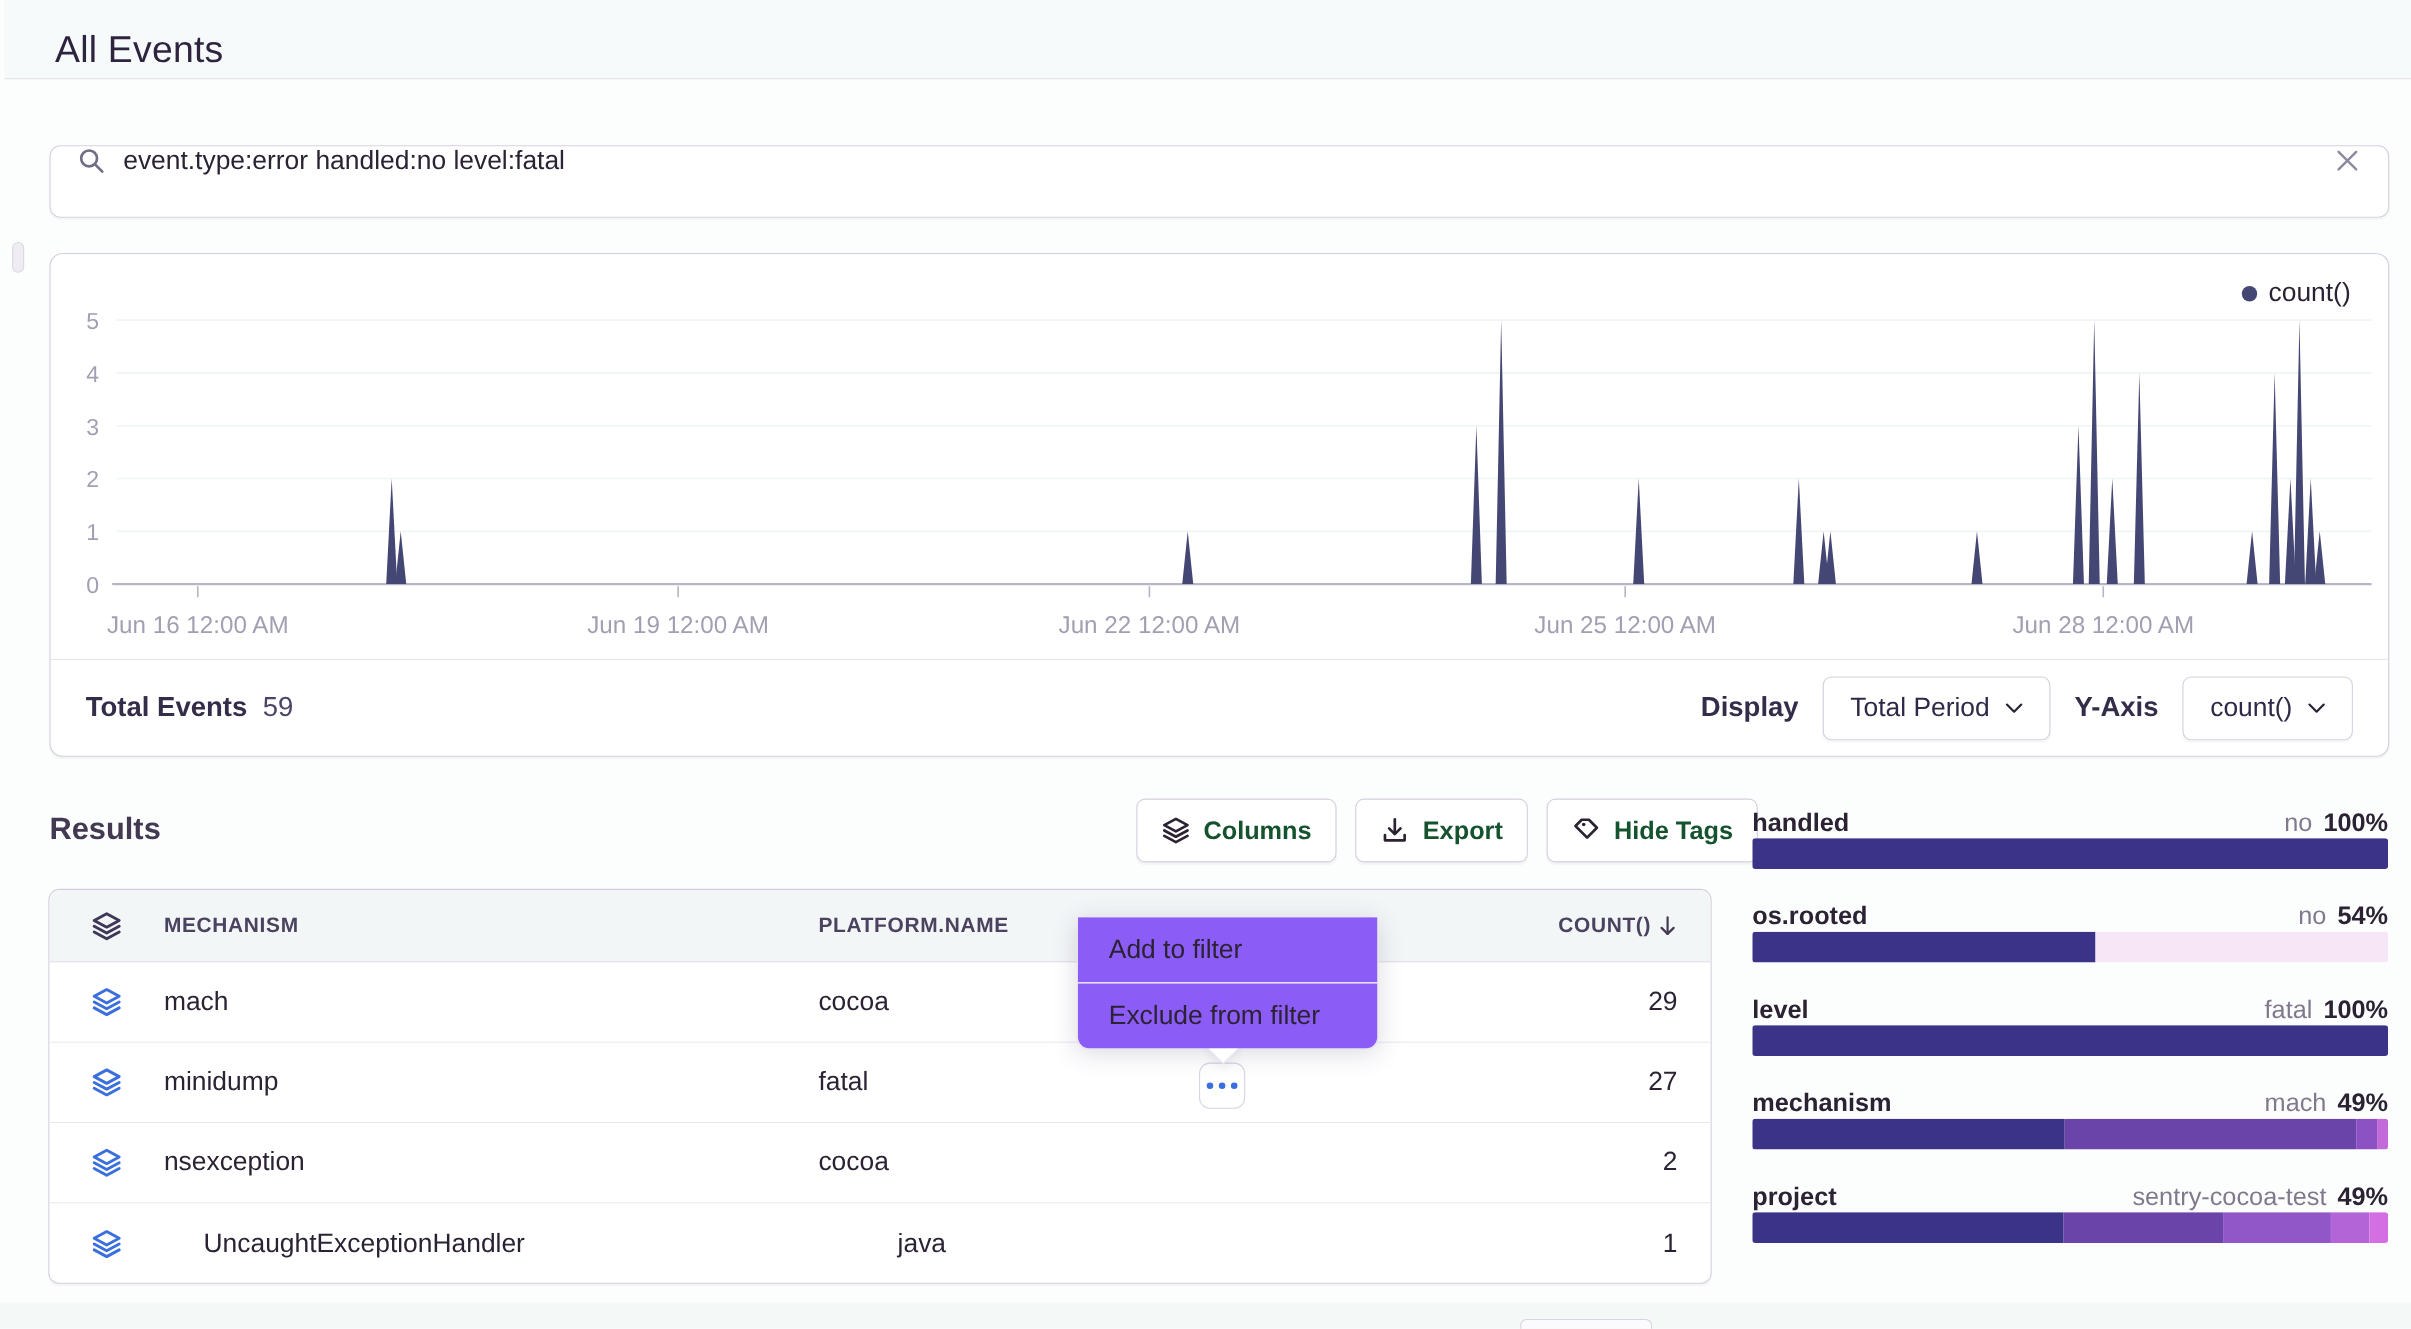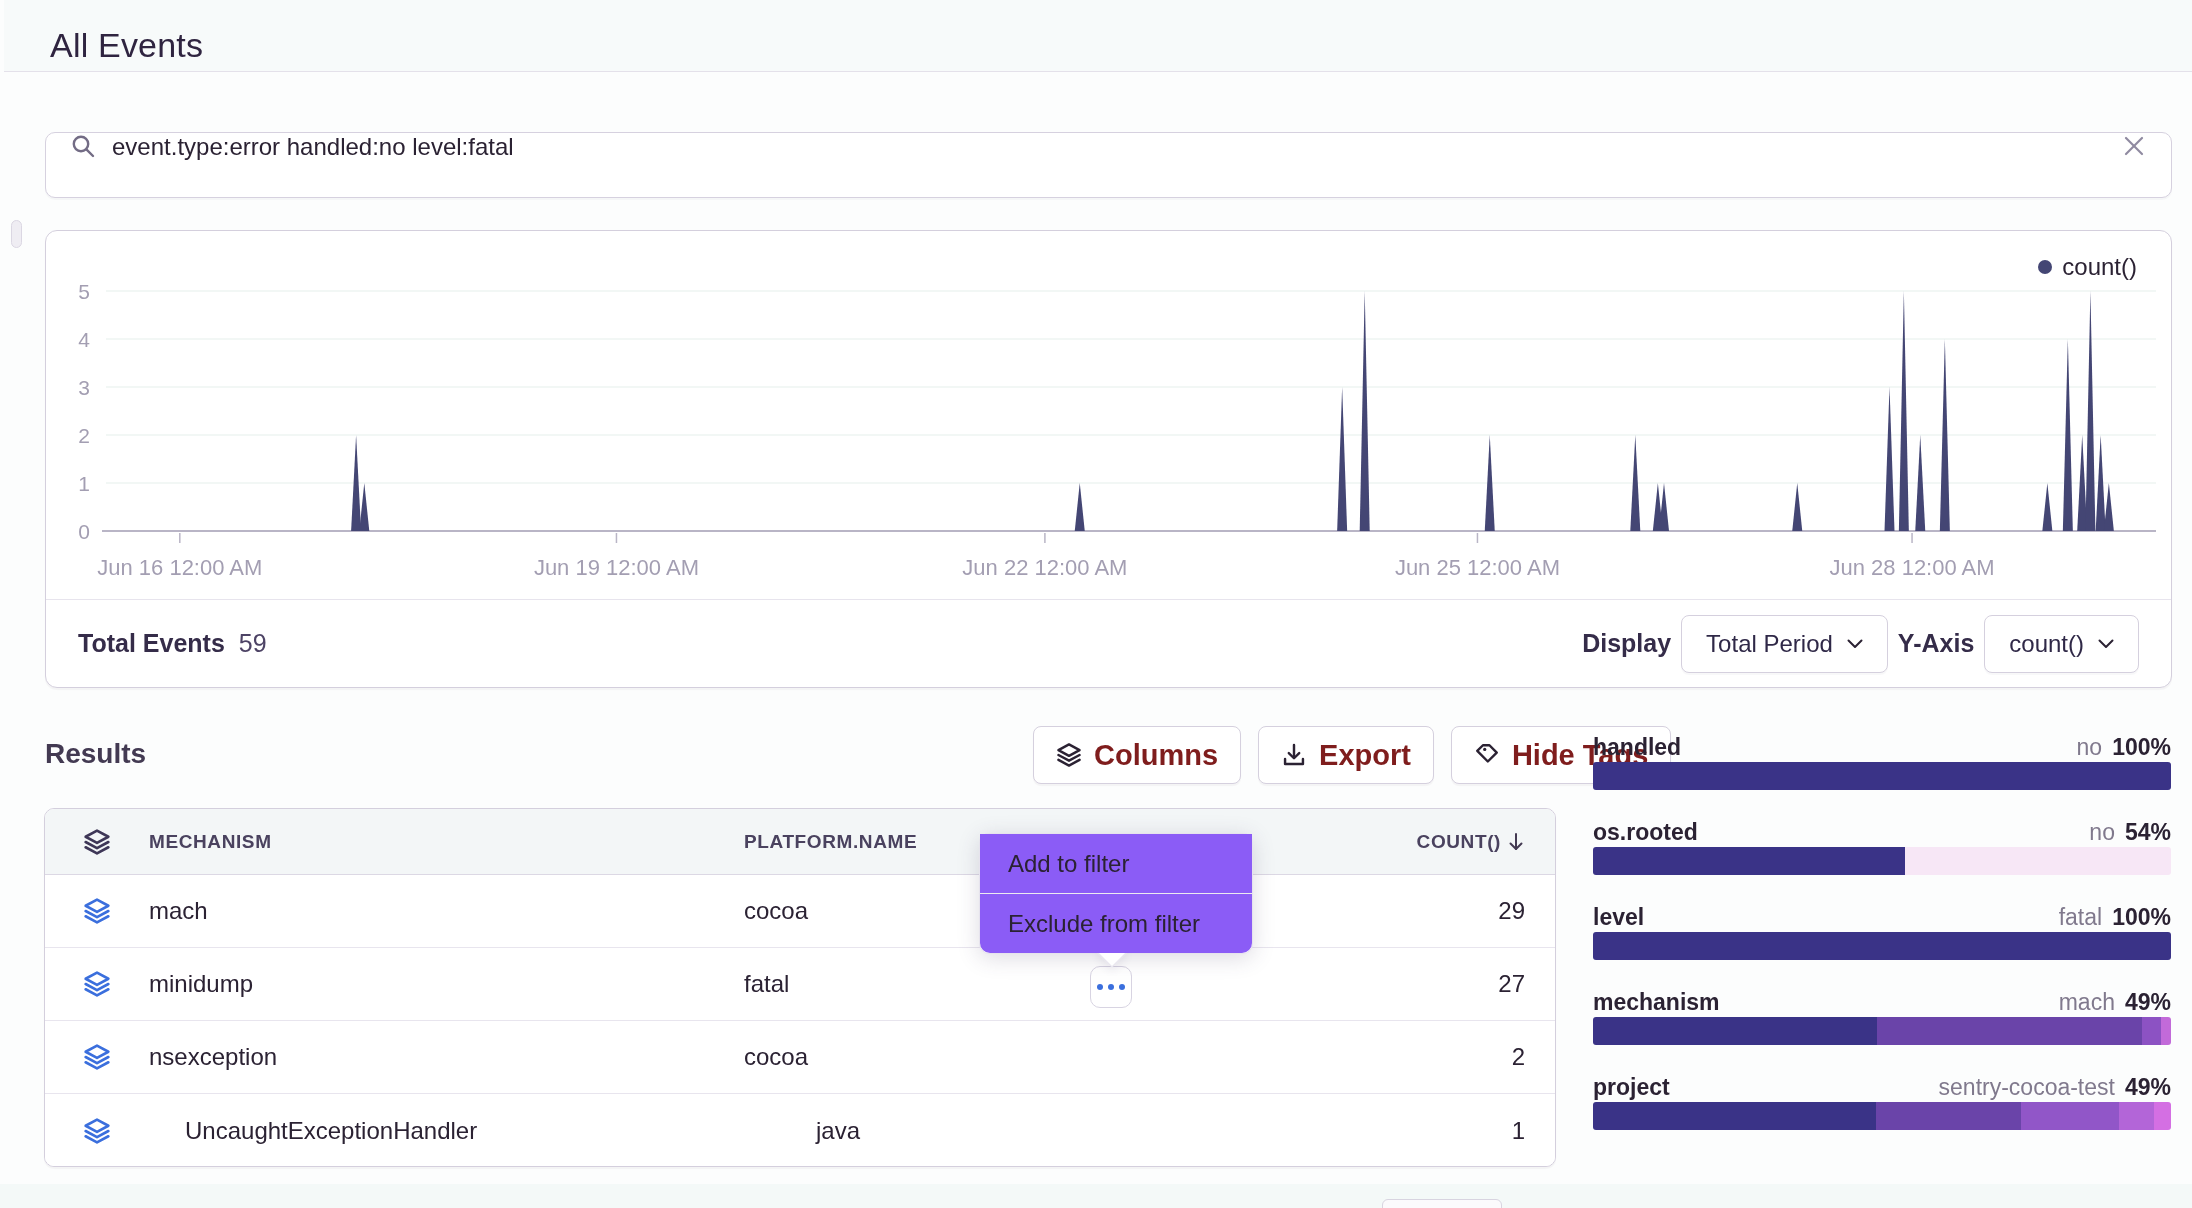--- a/index.html
+++ b/index.html
@@ -46,39 +46,39 @@
     font-size:24px; color:#2b2233;
   }
   .legend-dot { width:14px; height:14px; border-radius:50%; }
   .chart-footer {
     position:absolute; left:0; bottom:0; width:100%; height:88px;
     border-top:1px solid #e7e4ed;
     display:flex; align-items:center; padding:0 32px;
   }
   .total-label { font-size:25px; font-weight:700; color:#352c49; }
   .total-value { font-size:25px; color:#4d4365; margin-left:14px; }
-  .footer-right { margin-left:auto; display:flex; align-items:center; gap:10px; }
+  .footer-right { margin-left:auto; display:flex; align-items:center; gap:22px; }
   .footer-label { font-size:25px; font-weight:700; color:#352c49; }
   .dropdown-btn {
     height:58px; background:#fff; border:1px solid #d5d0de; border-radius:8px;
     display:flex; align-items:center; gap:14px; padding:0 24px;
     font-size:24px; color:#2f2847; cursor:pointer;
     box-shadow:0 2px 1px rgba(43,34,51,.03);
   }
   .chev { width:16px; height:10px; }
   
   .results-heading {
     position:absolute; left:45px; top:738px;
     font-size:28px; font-weight:600; color:#433a52;
   }
   .results-buttons { position:absolute; left:1033px; top:726px; display:flex; gap:17px; }
   .tool-btn {
     height:58px; background:#fff; border:1px solid #d5d0de; border-radius:8px;
     display:flex; align-items:center; gap:12px; padding:0 22px;
-    font-size:29px; font-weight:700; color:#7f1d1d; cursor:pointer;
+    font-size:23px; font-weight:700; color:#14532d; cursor:pointer;
     box-shadow:0 2px 1px rgba(43,34,51,.04);
   }
   .tool-btn svg { width:26px; height:26px; }
   
   .results-table {
     position:absolute; left:44px; top:808px; width:1512px; height:359px;
     background:#fff; border:1px solid #d4cfdd; border-radius:10px;
     overflow:hidden; box-shadow:0 2px 1px rgba(43,34,51,.04); z-index:1;
   }
   .t-header {

